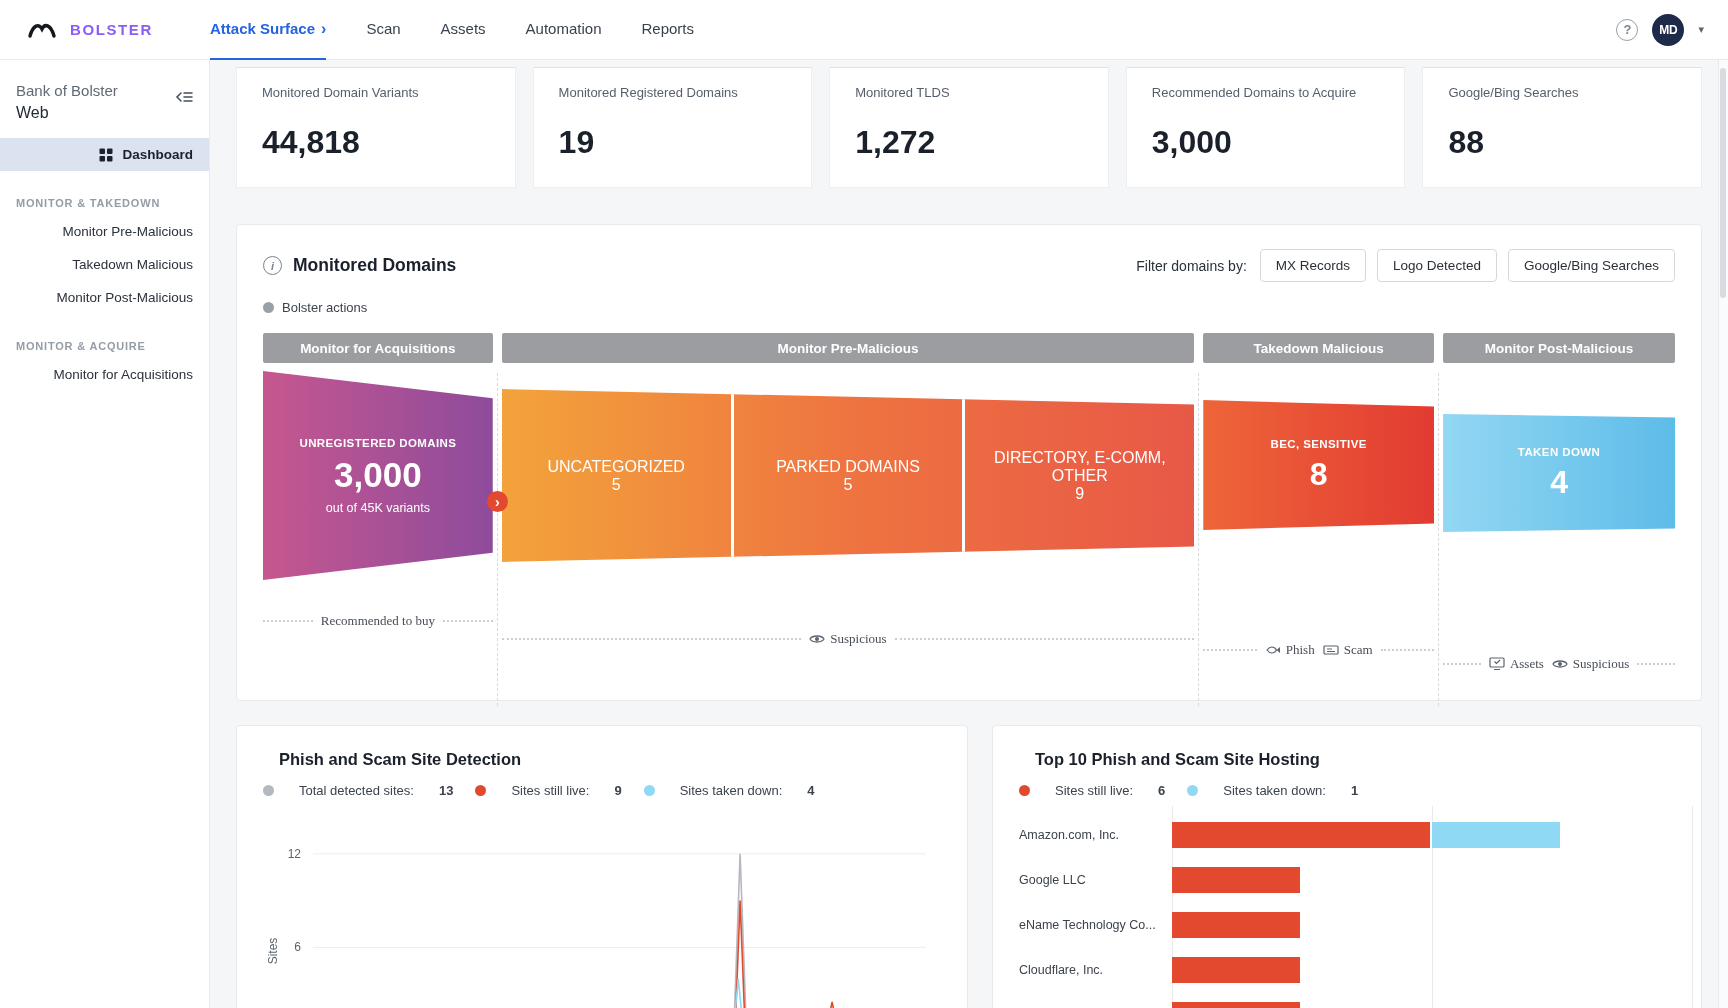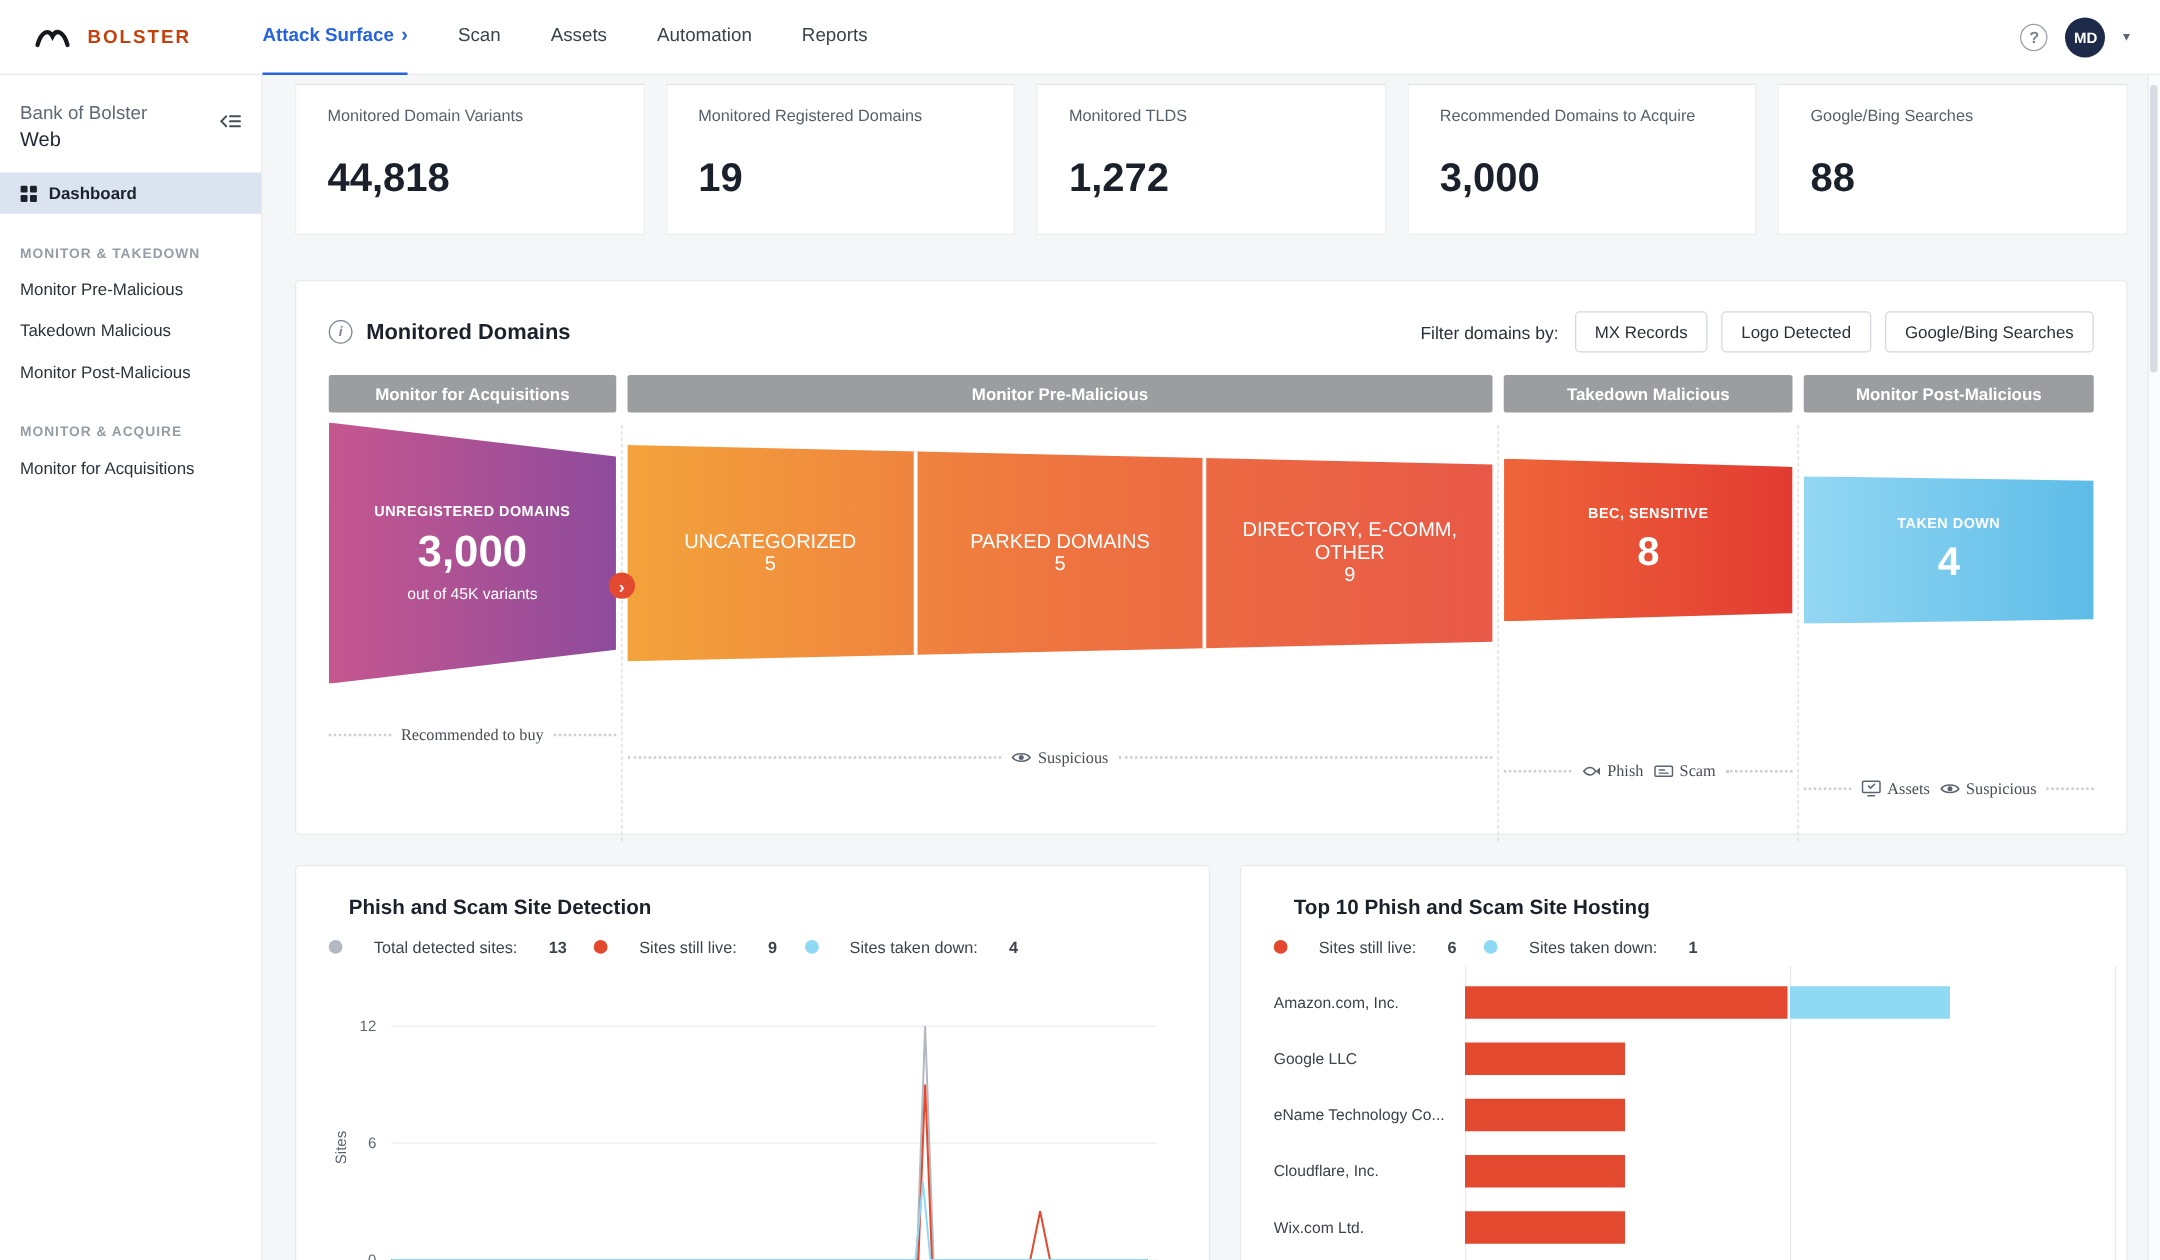--- a/index.html
+++ b/index.html
@@ -2,37 +2,37 @@
 <html><head>
 <meta charset="utf-8">
 <style>
   * { margin:0; padding:0; box-sizing:border-box; }
   html,body { width:1728px; height:1008px; font-family:"Liberation Sans",sans-serif; background:#f5f6f8; overflow:hidden; }
   .page { position:relative; width:1728px; height:1008px; overflow:hidden; background:#f5f6f8; }
 
   
   .topnav { position:absolute; top:0; left:0; right:0; height:60px; background:#fff; border-bottom:1px solid #e7e9ec; display:flex; align-items:center; z-index:20; }
   .brand { display:flex; align-items:center; gap:12px; padding:0 26px; width:210px; flex:0 0 auto; cursor:pointer; }
-  .brand-text { font-size:15px; font-weight:bold; letter-spacing:1.6px; color:#c2410c; }
+  .brand-text { font-size:15px; font-weight:bold; letter-spacing:1.6px; color:#8b5cf6; }
   .nav-items { display:flex; gap:40px; height:60px; }
   .nav-item { display:flex; align-items:center; gap:6px; font-size:15px; color:#3a424d; cursor:pointer; height:60px; border-bottom:2px solid transparent; }
   .nav-item.active { color:#2563e0; border-bottom-color:#2563e0; font-weight:bold; }
   .nav-chev { color:#2563e0; font-size:16px; font-weight:bold; line-height:1; }
   .nav-right { margin-left:auto; display:flex; align-items:center; gap:14px; padding-right:24px; }
   .help-btn { width:22px; height:22px; border:1.6px solid #99a0a9; border-radius:50%; color:#7c848e; font-size:13px; font-weight:bold; display:flex; align-items:center; justify-content:center; cursor:pointer; }
   .avatar { width:32px; height:32px; border-radius:50%; background:#1e2a4a; color:#fff; font-size:12px; font-weight:bold; display:flex; align-items:center; justify-content:center; cursor:pointer; }
   .avatar-chev { color:#5b6470; font-size:11px; cursor:pointer; }
 
   
   .sidebar { position:absolute; top:60px; left:0; bottom:0; width:210px; background:#fff; border-right:1px solid #e7e9ec; z-index:10; }
   .org-row { padding:22px 16px 16px; position:relative; }
   .org-name { font-size:15px; color:#5f6975; }
   .workspace { font-size:16px; color:#222935; margin-top:5px; }
   .collapse-btn { position:absolute; right:16px; top:30px; cursor:pointer; color:#454d58; }
-  .side-item { display:flex; align-items:center; gap:9px; padding:9px 16px; font-size:13.5px; color:#2b323c; cursor:pointer; }
+  .side-item { display:flex; align-items:center; gap:9px; padding:9px 16px; font-size:13.5px; color:#2b323c; cursor:pointer;justify-content:flex-end; }
   .side-item.active { background:#dbe2f0; font-weight:bold; color:#1c222c; }
   .side-section { margin-top:26px; margin-bottom:6px; padding:0 16px; font-size:11px; letter-spacing:.8px; color:#949ca6; font-weight:bold; }
 
   
   .main { position:absolute; left:210px; top:60px; right:0; bottom:0; padding:7px 26px 0; overflow:hidden; }
 
   .stats-row { display:flex; gap:17px; }
   .stat-card { flex:1; background:#fff; border:1px solid #eceef1; border-top:1px solid #e1e3e7; padding:17px 25px 26px; }
   .stat-label { font-size:13px; color:#555f6b; }
   .stat-value { font-size:32px; font-weight:bold; color:#1b212b; margin-top:24px; }
@@ -188,20 +188,24 @@
         <span class="info-icon">i</span>
         <span class="md-title">Monitored Domains</span>
         <div class="filters">
           <span class="filter-label">Filter domains by:</span>
           <button class="filter-btn">MX Records</button>
           <button class="filter-btn">Logo Detected</button>
           <button class="filter-btn">Google/Bing Searches</button>
         </div>
       </div>
 
+      <div class="actions-legend">
+        <span class="gray-dot"></span>
+        <span>Bolster actions</span>
+      </div>
 
       <div class="funnel-cols">
 
         <div class="fc c1">
           <div class="col-head">Monitor for Acquisitions</div>
           <div class="funnel-body">
             <div class="fblock acq-block" style="background: linear-gradient(to right, rgb(198, 87, 143), rgb(142, 75, 156));">
               <div class="fl-label">UNREGISTERED DOMAINS</div>
               <div class="fl-value">3,000</div>
               <div class="fl-sub">out of 45K variants</div>

